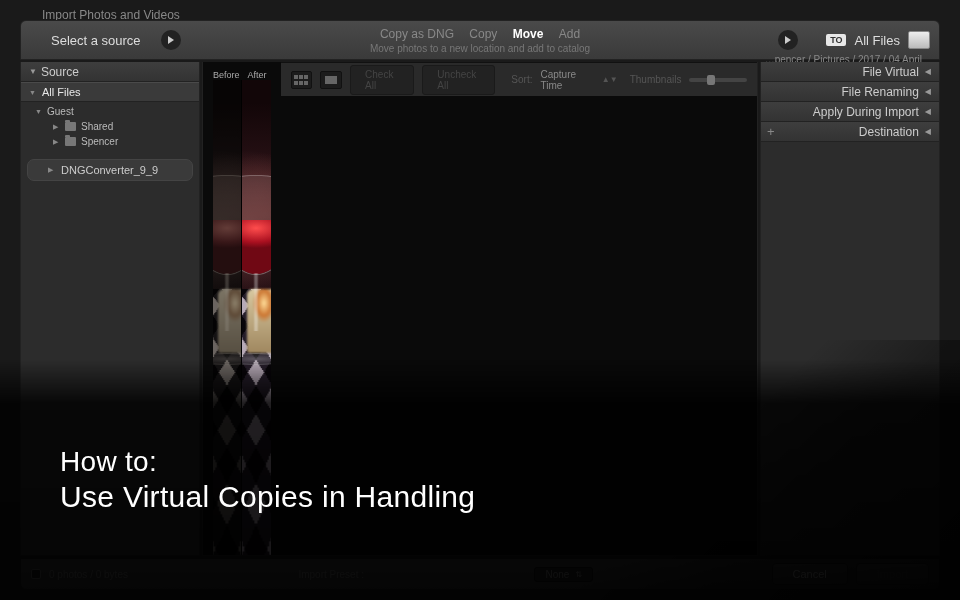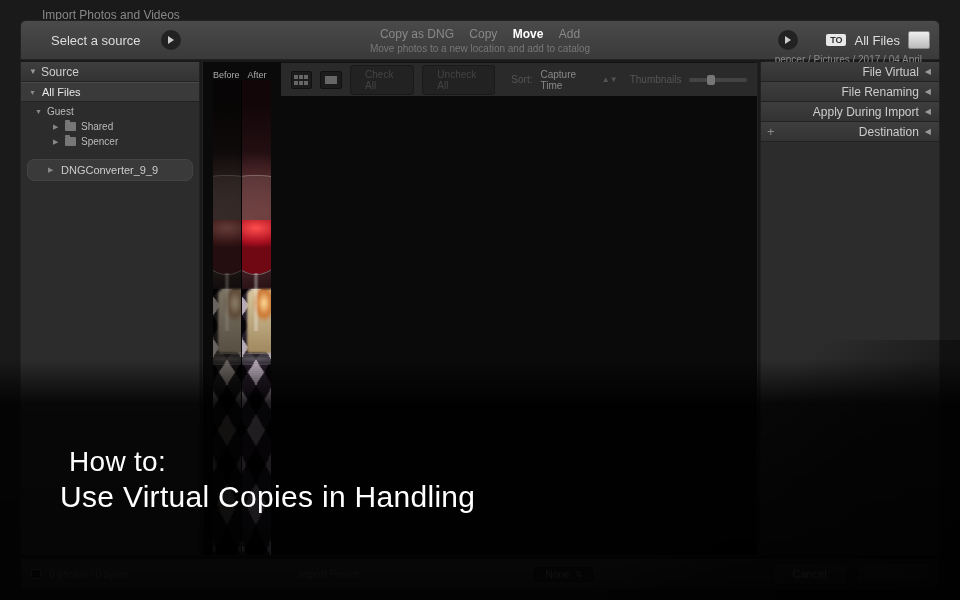--- a/index.html
+++ b/index.html
@@ -206,21 +206,21 @@
 .bottom-btn.primary { color: #555; }
 
 
 .overlay {
   position: absolute; left: 0; right: 0; top: 360px; bottom: 0;
   background: linear-gradient(rgba(0,0,0,0) 0%, rgba(0,0,0,0.82) 18%, rgba(0,0,0,0.88) 100%);
   pointer-events: none;
   display: flex; flex-direction: column; justify-content: center;
   padding-left: 60px;
 }
-.overlay .l1 { font-size: 28px; color: #fff; font-weight: 500; letter-spacing: 0.3px; margin-left: 9px; }
+.overlay .l1 { font-size: 28px; color: #fff; font-weight: 500; letter-spacing: 0.3px; }
 .overlay .l2 { font-size: 30px; color: #fff; font-weight: 500; letter-spacing: 0.3px; margin-top: 2px; }
 
 
 .diag-shadow {
   position:absolute; right:0; bottom:0; width:400px; height:260px;
   background: linear-gradient(135deg, rgba(0,0,0,0) 40%, rgba(0,0,0,0.35) 60%, rgba(0,0,0,0.55) 100%);
   pointer-events:none;
 }
 
 .checkbox {

